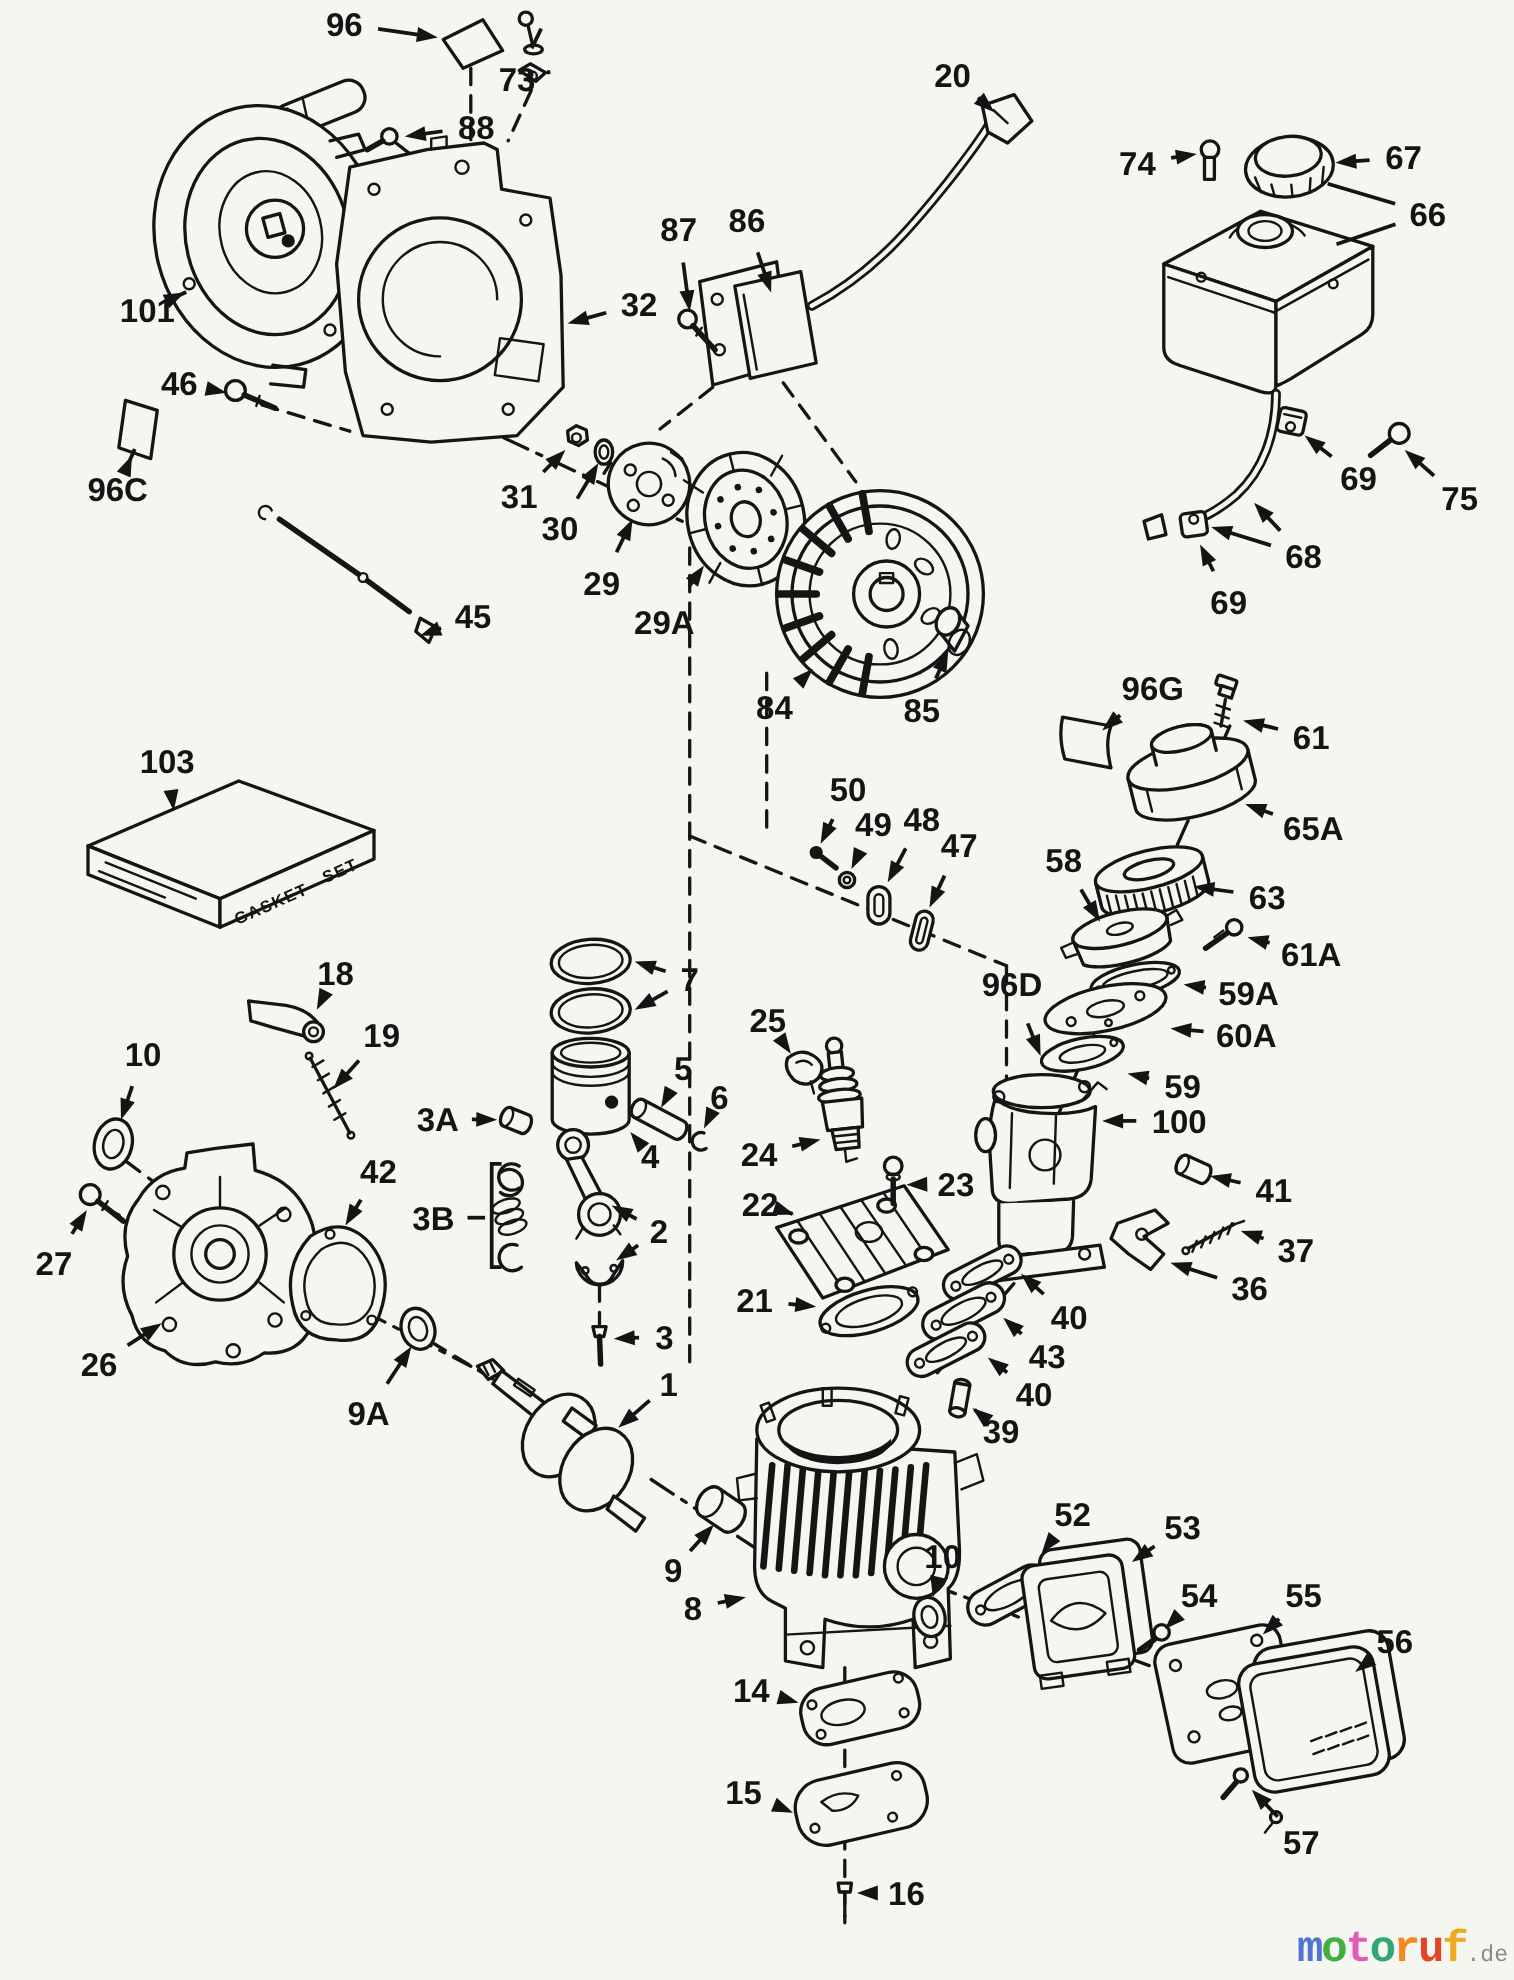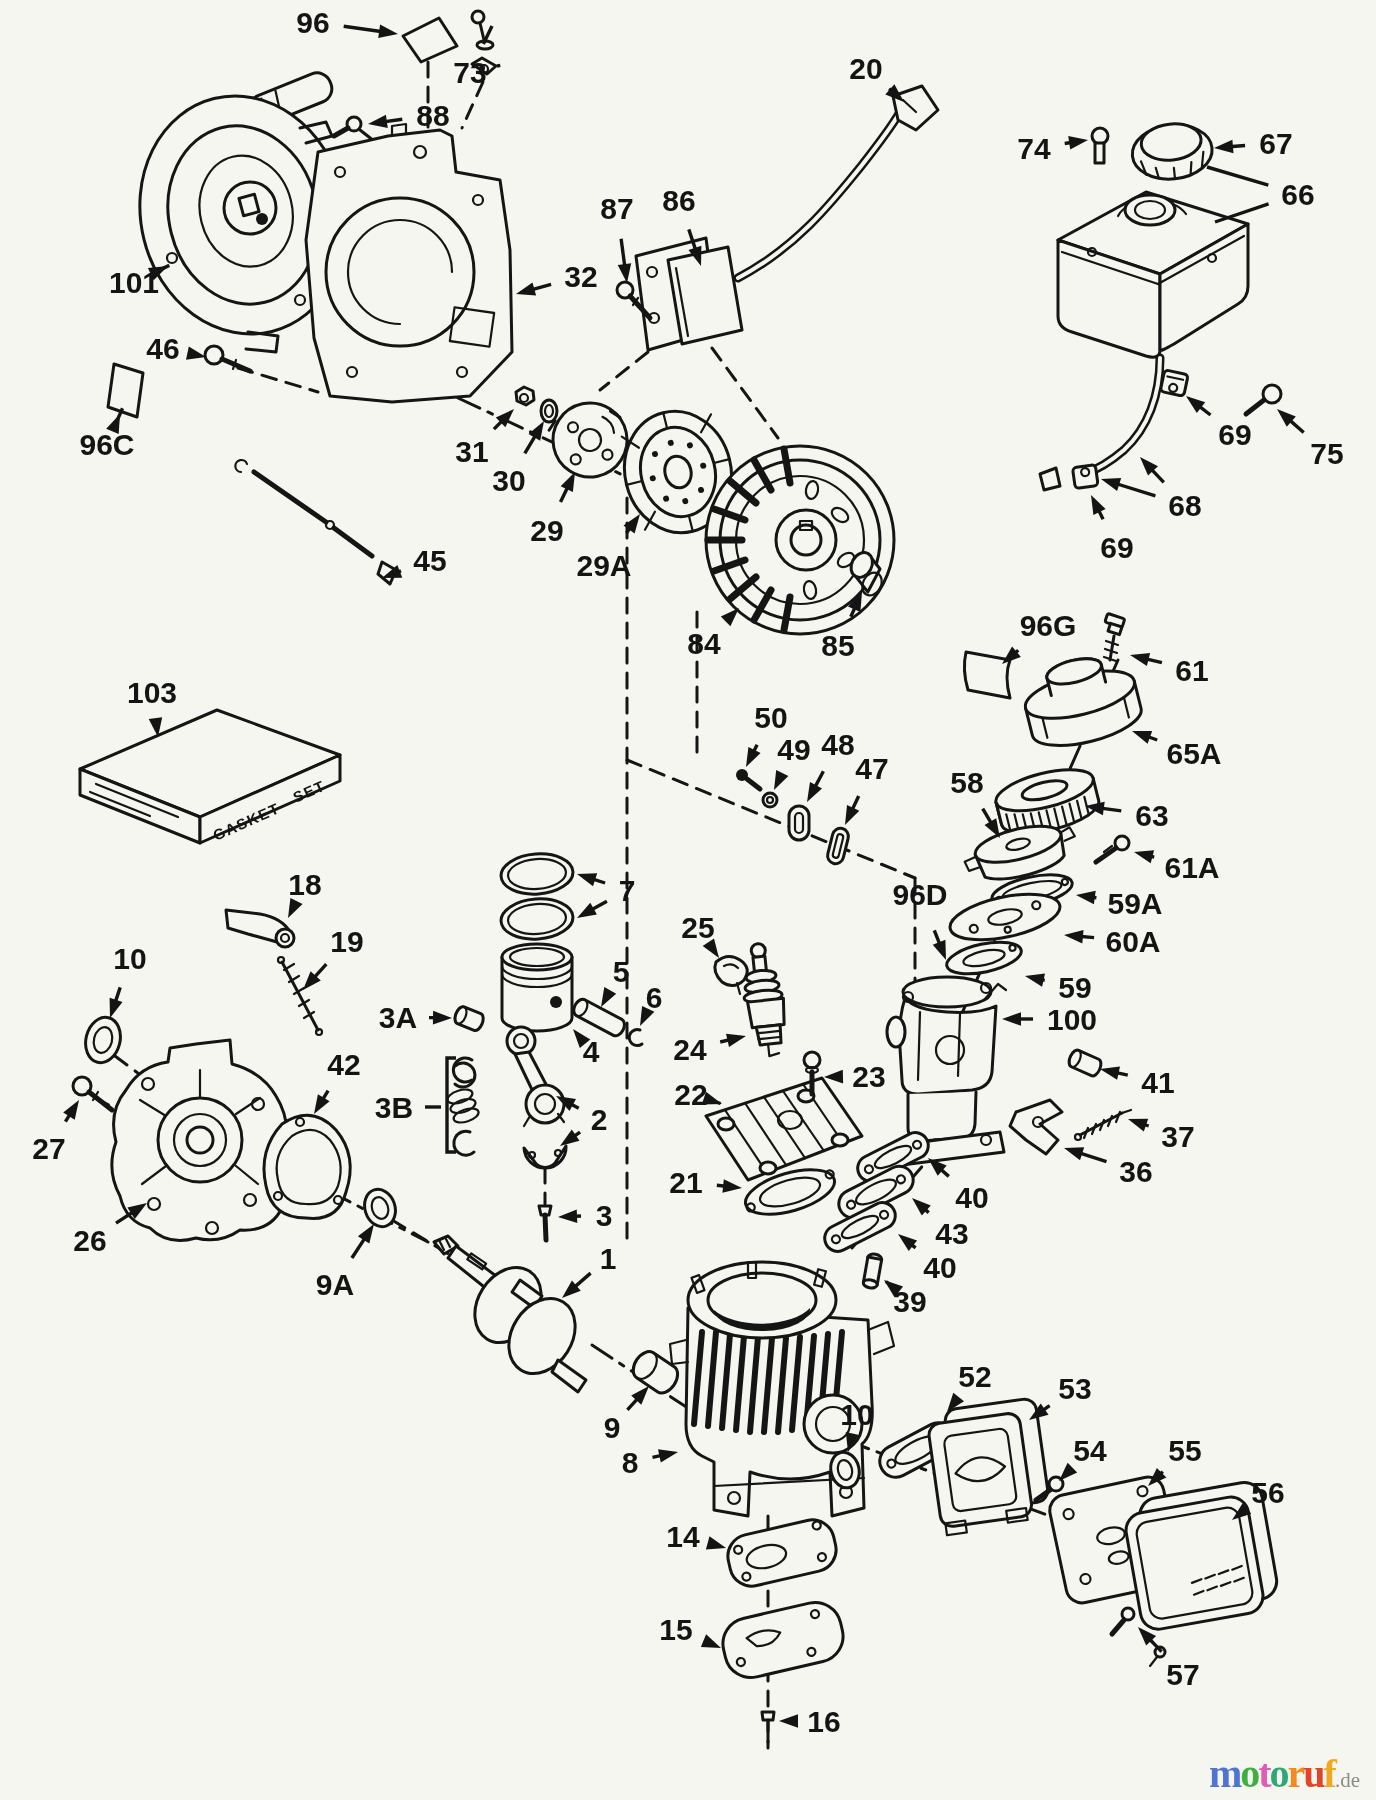--- a/index.html
+++ b/index.html
@@ -11,21 +11,21 @@
   #art .w1{stroke-width:9;}
   #art .core{stroke:#f6f6f1;stroke-width:4;}
   #art .thin{stroke-width:2.2;}
   #art .thick{stroke-width:5;}
   #art .fin{stroke-width:7;}
   #art .hatch{stroke-width:6;}
   #art .dsh{stroke-dasharray:15 10;stroke-width:3;}
   #art .dd{stroke-dasharray:24 9 5 9;stroke-width:3;}
   .callout{font:700 30px "Liberation Sans",sans-serif;fill:#141414;text-anchor:middle;}
   .gtext{font:700 15px "Liberation Sans",sans-serif;fill:#141414;stroke:none;letter-spacing:1.5px;}
-  .watermark{position:absolute;right:16px;bottom:6px;font-family:Liberation Serif, serif;font-weight:bold;font-size:40px;letter-spacing:-2px;line-height:1;}
+  .watermark{position:absolute;right:5px;bottom:6px;font-family:Liberation Mono, monospace;font-weight:bold;font-size:40px;letter-spacing:-2px;line-height:1;}
   .watermark .suffix{font-size:21px;font-weight:normal;letter-spacing:0;}
 </style>
 </head>
 <body style="background: rgb(246, 246, 241);">
 
 <div class="stage">
 <svg width="1376" height="1800" viewBox="0 0 1376 1800" xmlns="http://www.w3.org/2000/svg">
   <rect id="paper" x="0" y="0" width="1376" height="1800" fill="#f6f6f1"></rect>
 
   <g id="art">

